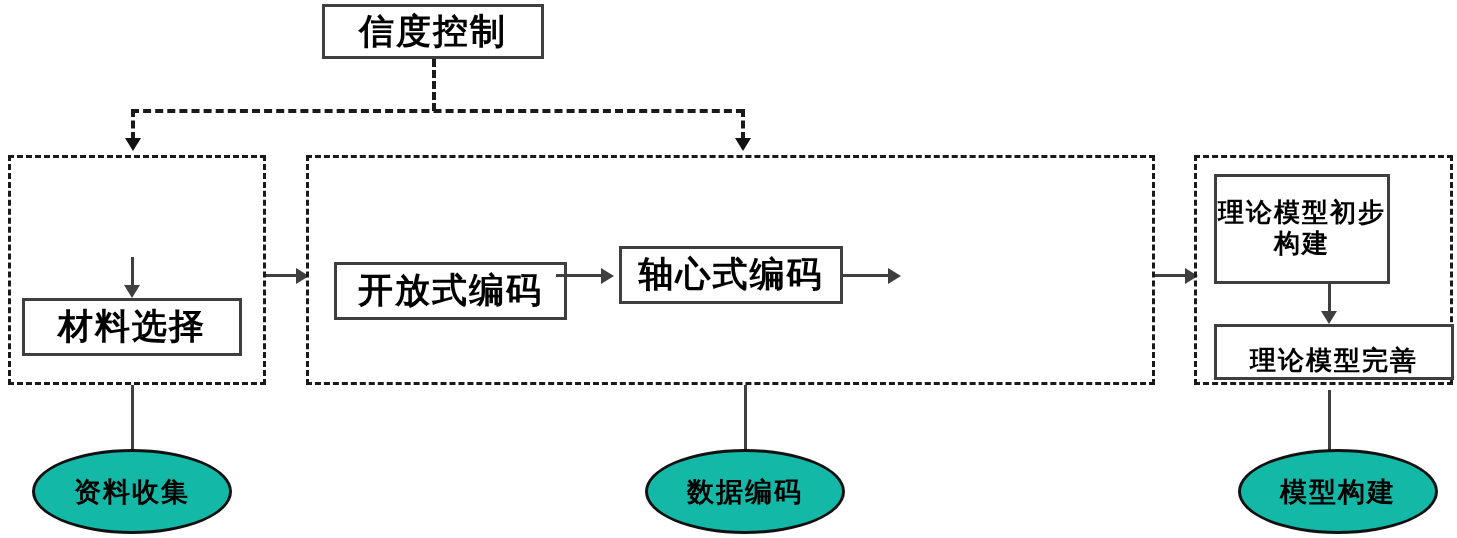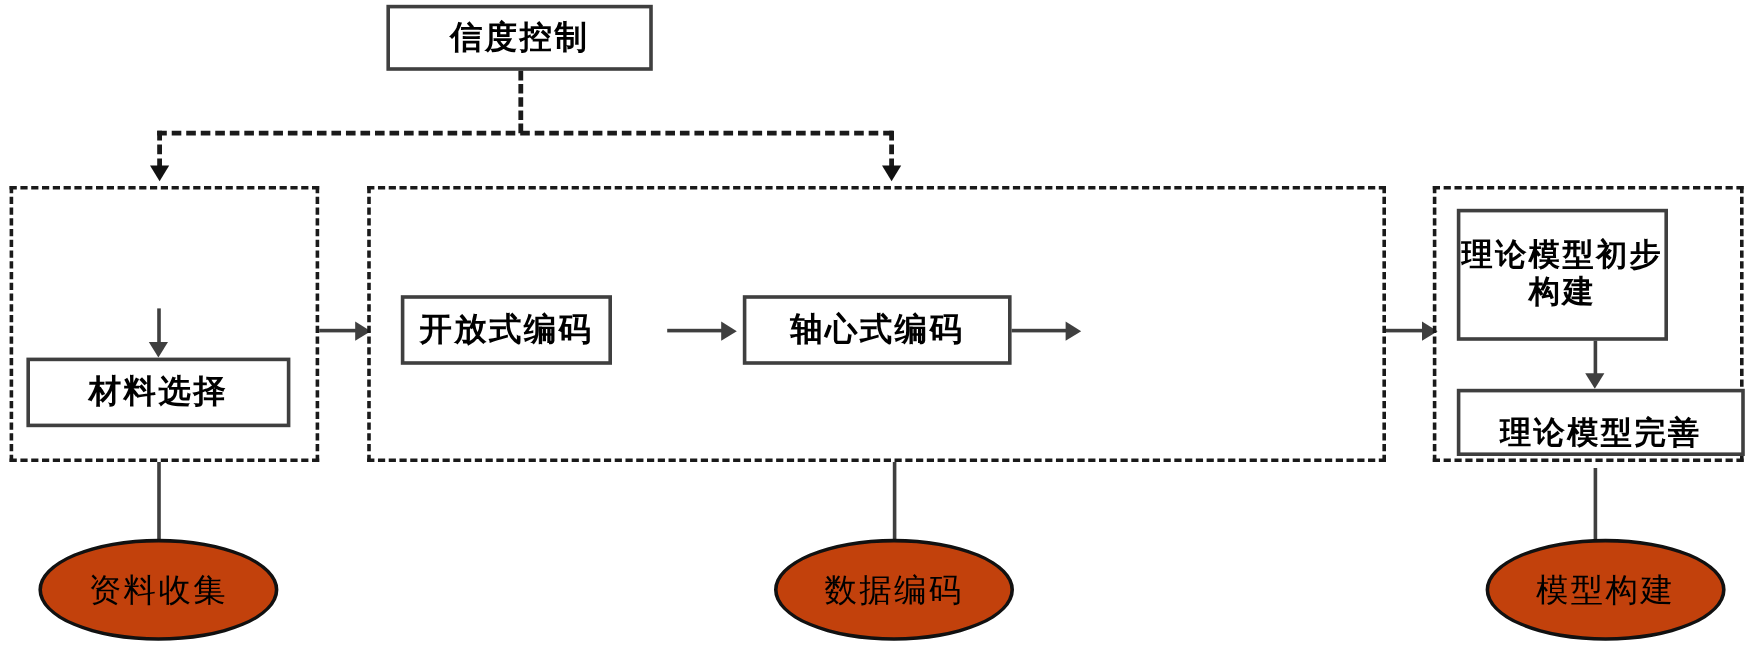--- a/index.html
+++ b/index.html
@@ -24,42 +24,42 @@
     border: 3px solid #3f3f3f;
     background: #ffffff;
     display: flex;
     align-items: center;
     justify-content: center;
     text-align: center;
     color: #000000;
     font-weight: 700;
     letter-spacing: 2px;
     line-height: 1.18;
-    font-size: 27px;
+    font-size: 35px;
   }
   .box.small { font-size: 26px; }
   
   .group {
     position: absolute;
     box-sizing: border-box;
     border: 3px dashed #1a1a1a;
     background: transparent;
   }
   
   .ellipse {
     position: absolute;
     box-sizing: border-box;
     border: 3px solid #111111;
     border-radius: 50%;
-    background: #c2410c;
+    background: #14b8a6;
     display: flex;
     align-items: center;
     justify-content: center;
     color: #000000;
-    font-weight: 400;
+    font-weight: 700;
     font-size: 27px;
     letter-spacing: 2px;
   }
   
   .vline {
     position: absolute;
     background: #3f3f3f;
     width: 3px;
   }
   .hline {
@@ -124,21 +124,21 @@
   <div class="vline" style="left:131px; top:385px; height:66px;"></div>
   <div class="ellipse" style="left:32px; top:449px; width:200px; height:85px;">
     <span>资料收集</span>
   </div>
 
   <div class="hline" style="left:266px; top:274px; width:32px;"></div>
   <div class="arrow-right" style="left:296px; top:268px;"></div>
 
   <div class="group" style="left:306px; top:155px; width:849px; height:230px;"></div>
 
-  <div class="box" style="left:334px; top:246px; width:176px; height:58px;">
+  <div class="box" style="left:334px; top:262px; width:233px; height:58px;">
     <span>开放式编码</span>
   </div>
   <div class="hline" style="left:556px; top:274px; width:48px;"></div>
   <div class="arrow-right" style="left:601px; top:268px;"></div>
 
   <div class="box" style="left:619px; top:246px; width:224px; height:58px;">
     <span>轴心式编码</span>
   </div>
   <div class="hline" style="left:843px; top:274px; width:48px;"></div>
   <div class="arrow-right" style="left:888px; top:268px;"></div>

